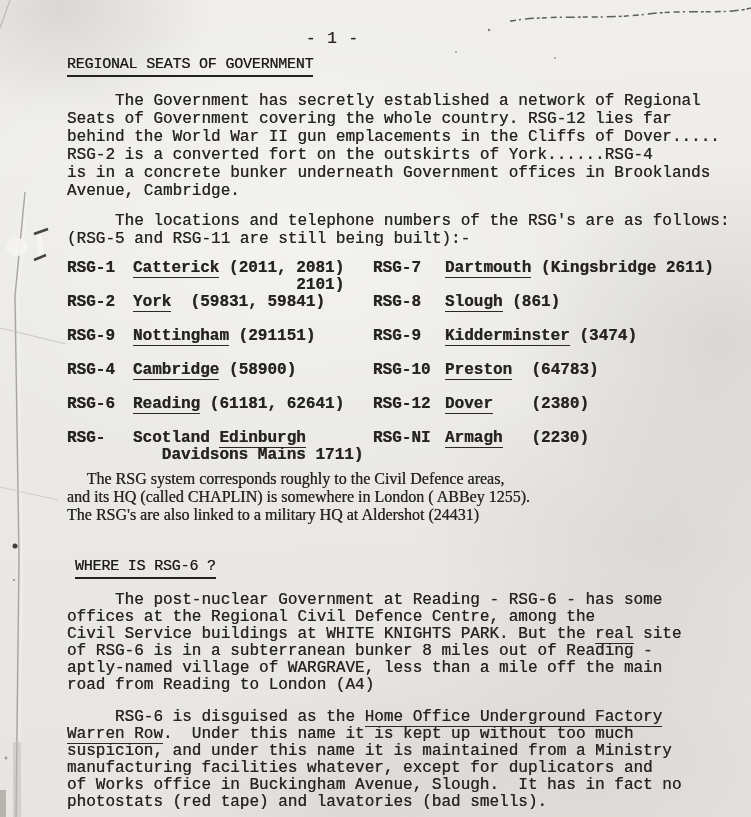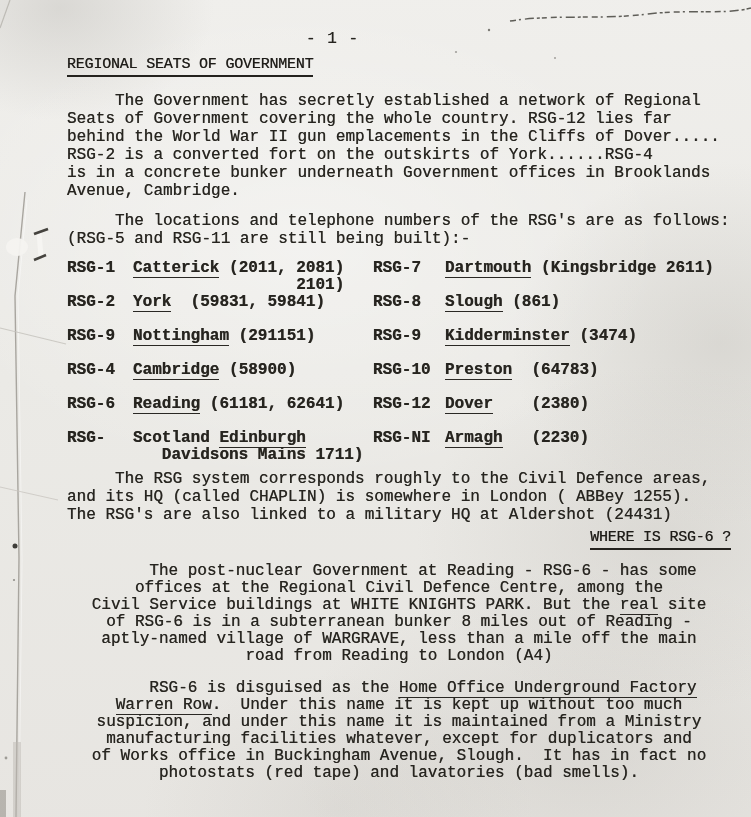--- a/index.html
+++ b/index.html
@@ -22,26 +22,26 @@
   .artifacts{position:absolute;left:0;top:0;width:751px;height:817px;pointer-events:none;}
   .content{position:relative;padding:30px 20px 0 67px;}
   .line{white-space:pre;}
   .ink, .content{
     text-shadow:0.3px 0.3px 0.5px rgba(42,40,35,.55), -0.2px 0 0.3px rgba(42,40,35,.35);
   }
   .pagenum{margin:0 0 8px 239px;letter-spacing:1px;}
   h1.heading,h2.heading{
     margin:0 0 15px 0;font-size:15px;font-weight:400;letter-spacing:-0.2px;color:#1e1c18;
   }
-  h2.heading{margin:0 0 13px 8px;text-align:right;}
+  h2.heading{margin:0 0 13px 8px;}
   .heading > span{display:inline-block;border-bottom:2.2px solid #24221e;padding-bottom:2px;}
   .para{margin:0 0 12px 0;line-height:18px;}
   .para.gap{}
-  .para.aftertable{margin-bottom:5px;}
-  .para.tight{line-height:17px;margin-bottom:15px;text-align:center;}
+  .para.aftertable{margin-bottom:34px;font-family:Liberation Serif, serif;}
+  .para.tight{line-height:17px;margin-bottom:15px;}
   .u{border-bottom:1.6px solid #2a2824;}
   .rsg-table{margin:0 0 6px 0;}
   .trow{display:grid;grid-template-columns:66px 240px 72px 1fr;min-height:34px;align-items:start;line-height:17px;}
   .tlabel,.tvalue{white-space:pre;font-weight:bold;}
 </style>
 </head>
 <body>
 
 <div class="paper">
 

